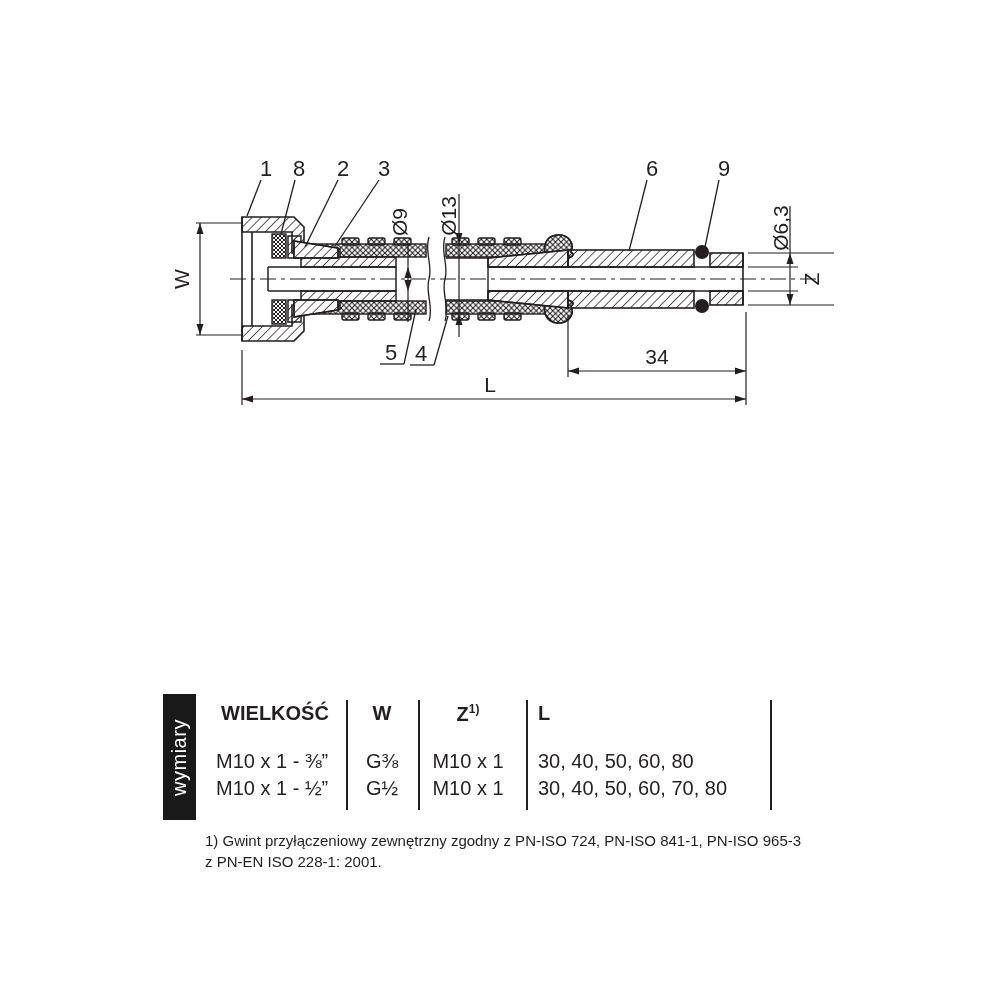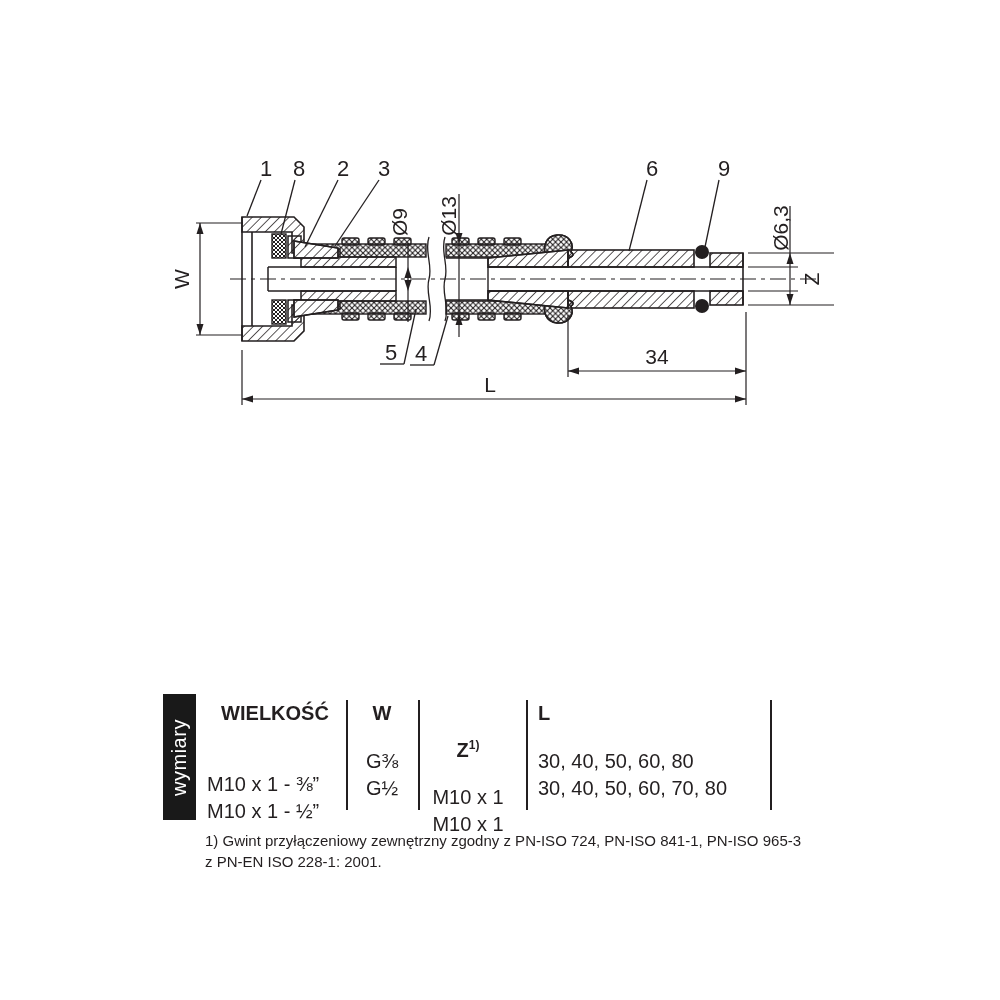--- a/index.html
+++ b/index.html
@@ -25,23 +25,23 @@
     letter-spacing:0.5px;
   }
   .tdiv{width:2px;background:var(--ink);top:700px;height:110px;}
   .th{font-size:20px;font-weight:bold;top:702px;white-space:nowrap;}
   .td{font-size:20px;white-space:nowrap;}
   .ctr{text-align:center;}
   sup{font-size:12px;}
   .row1{top:750px;}
   .row2{top:777px;}
   .col-size{left:205px;width:140px;}
-  .col-size-val{left:207px;margin-top:23px;}
+  .col-size-val{left:216px;}
   .col-w{left:346px;width:72px;}
-  .col-z{left:418px;width:100px;margin-top:36px;}
+  .col-z{left:418px;width:100px;}
   .col-l{left:538px;}
   .footnote{left:205px;top:831px;font-size:15px;line-height:20.5px;white-space:nowrap;}
 </style>
 </head>
 <body>
 
 <svg class="abs" style="left:0;top:0" width="1000" height="640" viewBox="0 0 1000 640">
   <defs>
     <pattern id="hatch" patternUnits="userSpaceOnUse" width="6.5" height="6.5" patternTransform="rotate(45)">
       <line x1="0" y1="0" x2="0" y2="6.5" stroke="#231f20" stroke-width="1.5"></line>

